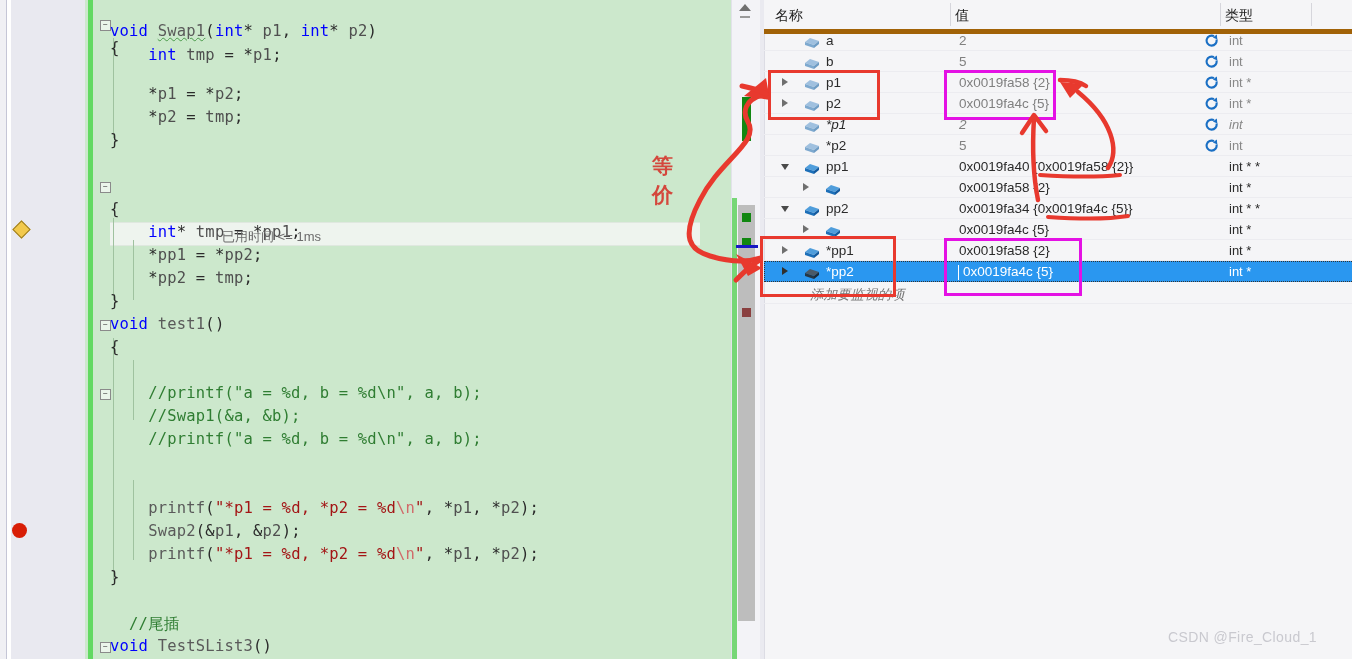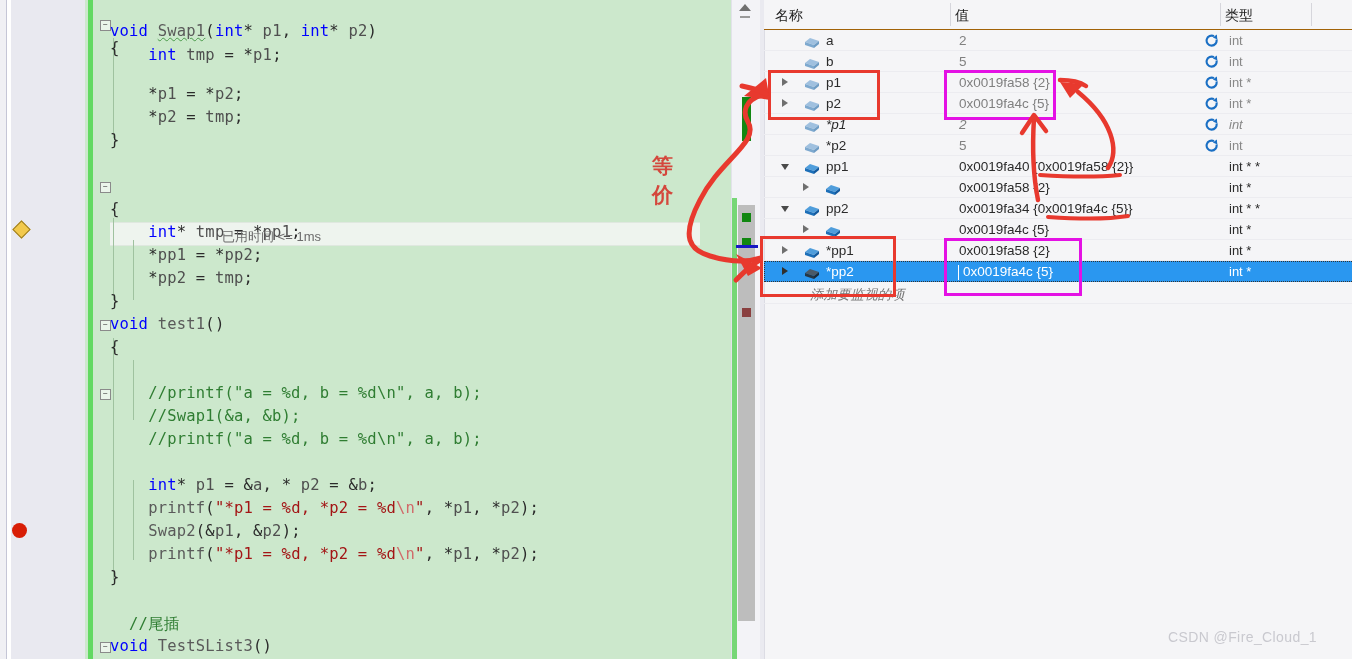--- a/index.html
+++ b/index.html
@@ -40,21 +40,21 @@
   .sb-dash{position:absolute;left:8px;top:16px;width:10px;height:2px;background:#9a9a9a;}
   .sb-greenline{position:absolute;left:0px;top:198px;width:5px;height:461px;background:#76d776;}
   .sb-thumb{position:absolute;left:6px;top:205px;width:17px;height:416px;background:#bdbdbd;}
   .sb-mark{position:absolute;width:9px;height:9px;}
   .sb-bigmark{position:absolute;left:10px;top:97px;width:9px;height:44px;background:#128712;}
   .sb-cur{position:absolute;left:4px;top:245px;width:22px;height:3px;background:#1717c4;}
 
   
   #watch{position:absolute;left:760px;top:0;width:592px;height:659px;background:#f5f5f7;}
   .wsplit{position:absolute;left:0;top:0;width:4px;height:659px;background:#eaeaf0;border-right:1px solid #dcdce4;}
-  .whead{position:absolute;left:4px;top:0;right:0;height:29px;background:#f5f5f7;border-bottom:1px solid #a16207;}
+  .whead{position:absolute;left:4px;top:0;right:0;height:29px;background:#f5f5f7;border-bottom:5px solid #a16207;}
   .whead .hc{position:absolute;top:7px;font-size:14px;color:#1e1e1e;}
   .hsep{position:absolute;top:3px;width:1px;height:23px;background:#d6d6dc;}
 
   .wrow{position:absolute;left:4px;right:0;height:21px;}
   .wrow.sel{background:#2a97f0;}
   .wrow.focus{outline:1px dotted #333;outline-offset:-1px;}
   .rowline{position:absolute;left:0;right:0;bottom:0;height:1px;background:#ececf0;}
   .exp{position:absolute;left:18px;top:6px;width:0;height:0;border-top:4.5px solid transparent;border-bottom:4.5px solid transparent;border-left:6px solid #6f6f6f;}
   .exp.open{border-left:4.5px solid transparent;border-right:4.5px solid transparent;border-top:6px solid #4a4a4a;top:8px;left:17px;}
   .exp.deep{left:39px;}
@@ -144,21 +144,20 @@
     <div class="cl" style="left:110px;top:200px;">{</div>
     <div class="cl" style="left:110px;top:223px;">    <span class="kw">int</span>* <span class="id">tmp</span> = *<span class="id">pp1</span>;</div>
     <div class="cl" style="left:110px;top:246px;">    *<span class="id">pp1</span> = *<span class="id">pp2</span>;</div>
     <div class="cl" style="left:110px;top:269px;">    *<span class="id">pp2</span> = <span class="id">tmp</span>;</div>
     <div class="cl" style="left:110px;top:292px;">}</div>
     <div class="cl" style="left:110px;top:315px;"><span class="kw">void</span> <span class="fn">test1</span>()</div>
     <div class="cl" style="left:110px;top:338px;">{</div>
     <div class="cl cmt" style="left:110px;top:384px;">    //printf("a = %d, b = %d\n", a, b);</div>
     <div class="cl cmt" style="left:110px;top:407px;">    //Swap1(&amp;a, &amp;b);</div>
     <div class="cl cmt" style="left:110px;top:430px;">    //printf("a = %d, b = %d\n", a, b);</div>
-    <div class="cl" style="left:110px;top:476px;">    <span class="kw">int</span>* <span class="id">p1</span> = &amp;<span class="id">a</span>, * <span class="id">p2</span> = &amp;<span class="id">b</span>;</div>
     <div class="cl" style="left:110px;top:499px;">    <span class="fn">printf</span>(<span class="str">"*p1 = %d, *p2 = %d</span><span class="esc">\n</span><span class="str">"</span>, *<span class="id">p1</span>, *<span class="id">p2</span>);</div>
     <div class="cl" style="left:110px;top:522px;">    <span class="fn">Swap2</span>(&amp;<span class="id">p1</span>, &amp;<span class="id">p2</span>);</div>
     <div class="cl" style="left:110px;top:545px;">    <span class="fn">printf</span>(<span class="str">"*p1 = %d, *p2 = %d</span><span class="esc">\n</span><span class="str">"</span>, *<span class="id">p1</span>, *<span class="id">p2</span>);</div>
     <div class="cl" style="left:110px;top:568px;">}</div>
     <div class="cl cmt" style="left:110px;top:614px;">  //尾插</div>
     <div class="cl" style="left:110px;top:637px;"><span class="kw">void</span> <span class="fn">TestSList3</span>()</div>
 
     <div class="elapsed">已用时间 &lt;= 1ms</div>
   </div>
 

